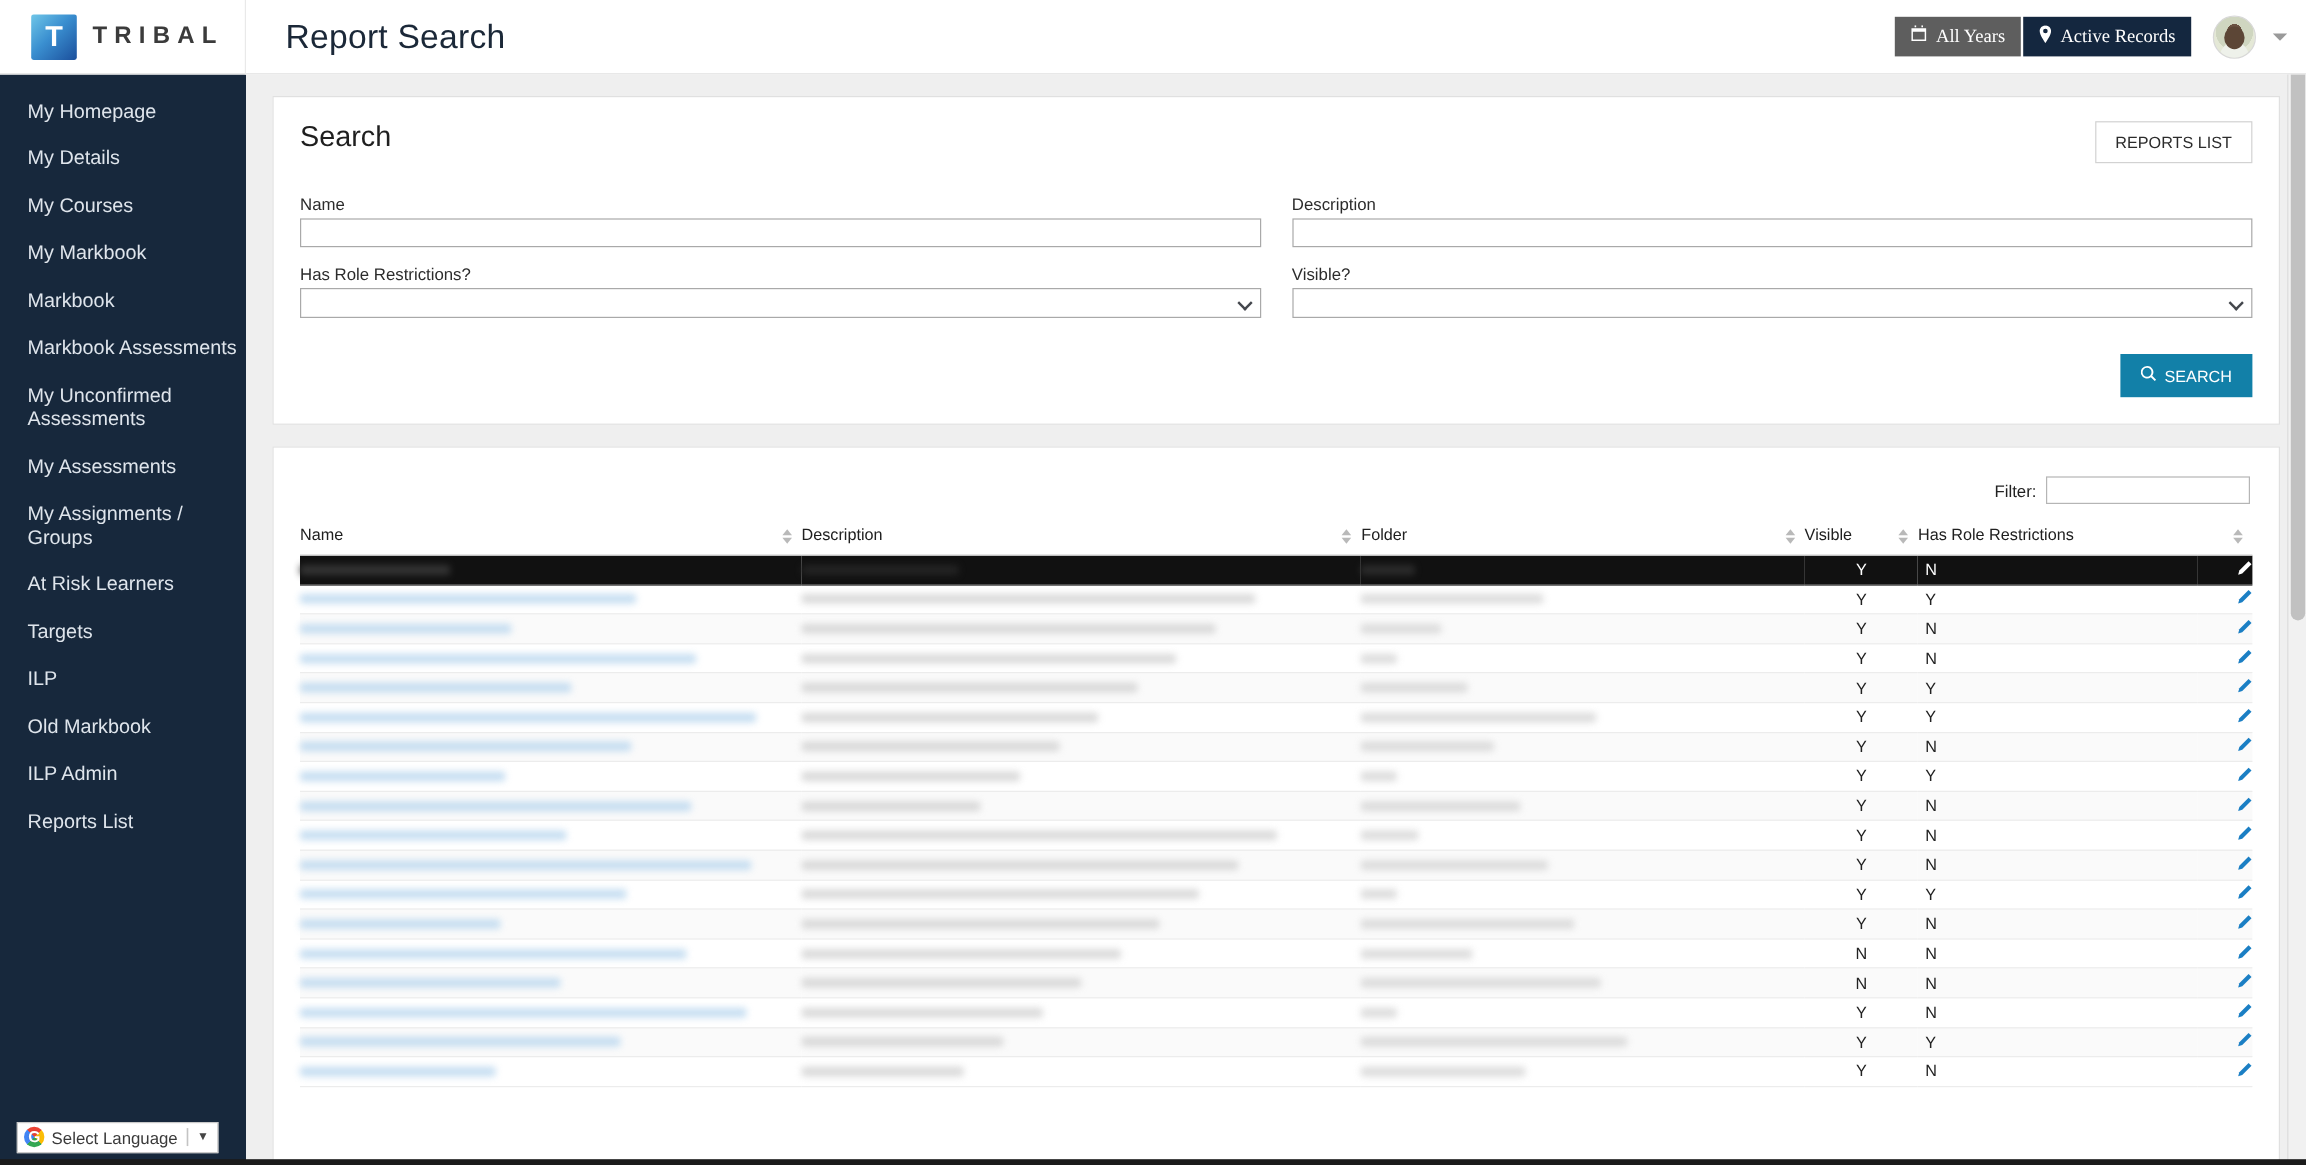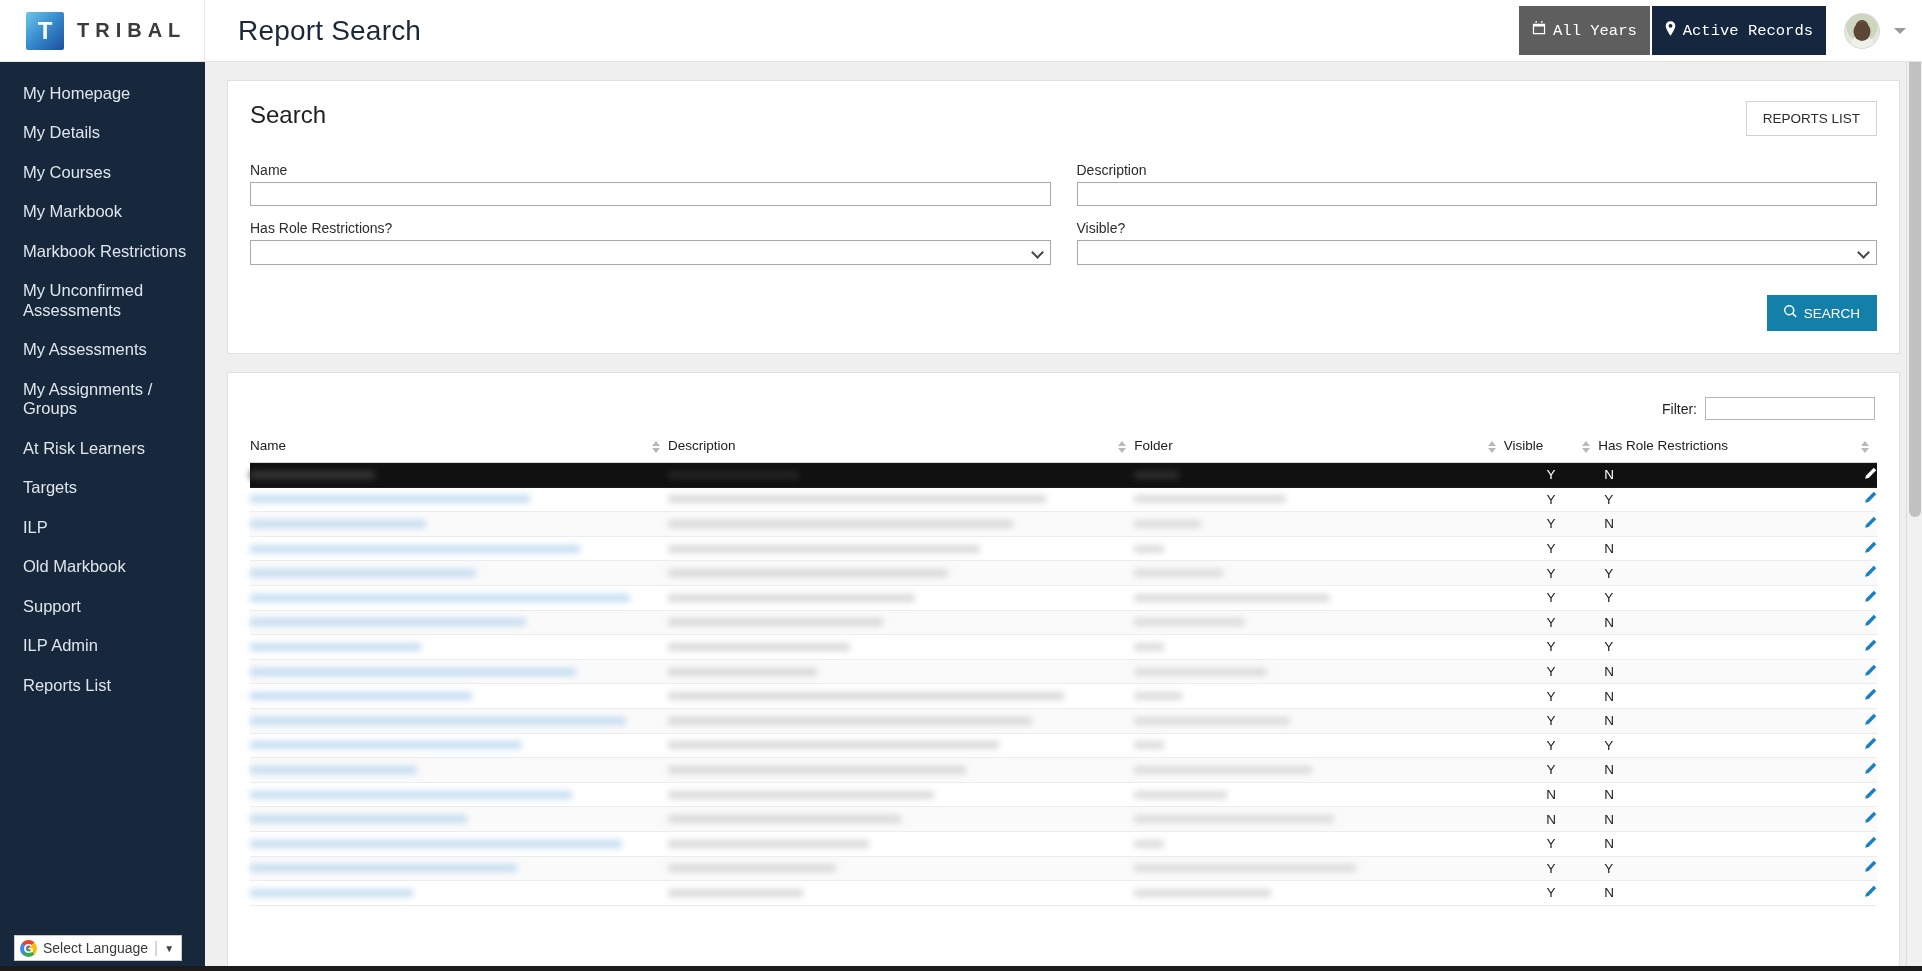--- a/index.html
+++ b/index.html
@@ -36,23 +36,23 @@
     font-size: 20px; letter-spacing: 6px; color: #3b3b3b; font-weight: bold;
   }
   .page-title {
     font-size: 28px; color: #1b2838; margin-left: 33px; font-weight: normal;
     letter-spacing: .2px;
   }
   .topbar-right {
     margin-left: auto; display: flex; align-items: center; gap: 0; padding-right: 16px;
   }
   .chip {
-    height: 49px; display: inline-flex; align-items: center; gap: 7px;
+    height: 33px; display: inline-flex; align-items: center; gap: 7px;
     padding: 0 13px; font-size: 15.5px; color: #ffffff; border: none;
-    cursor: pointer; font-family: Liberation Mono, monospace;
+    cursor: pointer; font-family: Liberation Serif, serif;
   }
   .chip.grey { background: #5e5e5e; }
   .chip.navy { background: #14273f; margin-left: 2px; }
   .avatar {
     width: 36px; height: 36px; border-radius: 50%; margin-left: 18px;
     background: radial-gradient(circle at 50% 36%, #6a5242 0 22%, #cfd6c0 23% 56%, #e4e8d6 57% 100%);
     border: 1px solid #d8d8d8; overflow: hidden; position: relative;
   }
   .avatar::after {
     content: ""; position: absolute; left: 50%; top: 62%; transform: translateX(-50%);
@@ -262,29 +262,29 @@
     </div>
   </div>
 
   <div class="body-row">
 
     <nav class="sidebar">
       <a class="nav-item">My Homepage</a>
       <a class="nav-item">My Details</a>
       <a class="nav-item">My Courses</a>
       <a class="nav-item">My Markbook</a>
-      <a class="nav-item">Markbook Restrictions</a>
+      <a class="nav-item">Markbook</a>
+      <a class="nav-item">Markbook Assessments</a>
       <a class="nav-item">My Unconfirmed Assessments</a>
       <a class="nav-item">My Assessments</a>
       <a class="nav-item">My Assignments / Groups</a>
       <a class="nav-item">At Risk Learners</a>
       <a class="nav-item">Targets</a>
       <a class="nav-item">ILP</a>
       <a class="nav-item">Old Markbook</a>
-      <a class="nav-item">Support</a>
       <a class="nav-item">ILP Admin</a>
       <a class="nav-item">Reports List</a>
 
       <div class="lang-wrap">
         <div class="lang-box">
           <span class="g-logo"></span>
           <span class="lang-text">Select Language</span>
           <span class="lang-sep">|</span>
           <span class="lang-arrow">▼</span>
         </div>

